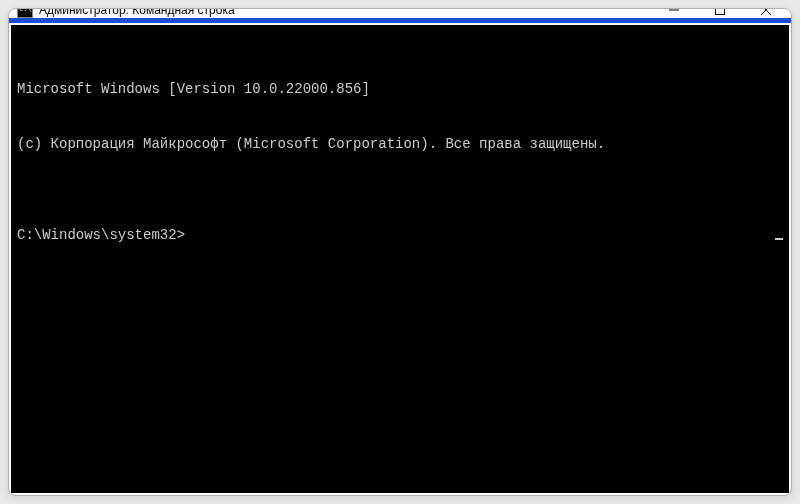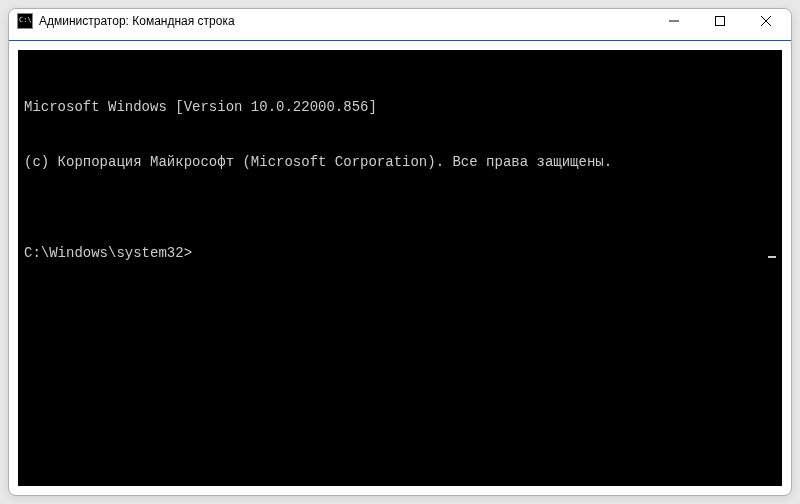--- a/index.html
+++ b/index.html
@@ -17,26 +17,26 @@
       height: 488px;
       background: #ffffff;
       border: 1px solid #b0b0b0;
       border-radius: 8px;
       overflow: hidden;
       box-shadow: 0 2px 8px rgba(0,0,0,0.1);
       display: flex;
       flex-direction: column;
     }
     .titlebar {
-      height: 32px;
+      height: 14px;
       background: #ffffff;
       display: flex;
       align-items: center;
       padding: 0 2px 7px 8px;
-      border-bottom: 1px solid #1d4ed8;
+      border-bottom: 5px solid #1d4ed8;
     }
     .title-icon {
       width: 16px;
       height: 16px;
       background: #000;
       border: 1px solid #888;
       display: flex;
       align-items: center;
       justify-content: center;
       font-size: 8px;
@@ -71,24 +71,24 @@
       cursor: pointer;
     }
     .win-btn svg { width: 10px; height: 10px; }
     .terminal {
       flex: 1;
       background: #000000;
       color: #cccccc;
       font-family: Consolas, 'Courier New', monospace;
       font-size: 14px;
       line-height: 1.3;
-      padding: 12px 6px;
+      padding: 19px 6px;
       overflow: hidden;
       white-space: pre;
-      margin: 9px;
+      margin: 2px;
     }
     .line { display: block; }
     .prompt-line { display: flex; align-items: baseline; justify-content: space-between; }
     .cursor {
       display: inline-block;
       width: 8px;
       height: 2px;
       background: #cccccc;
       margin-left: 0px;
       position: relative;

